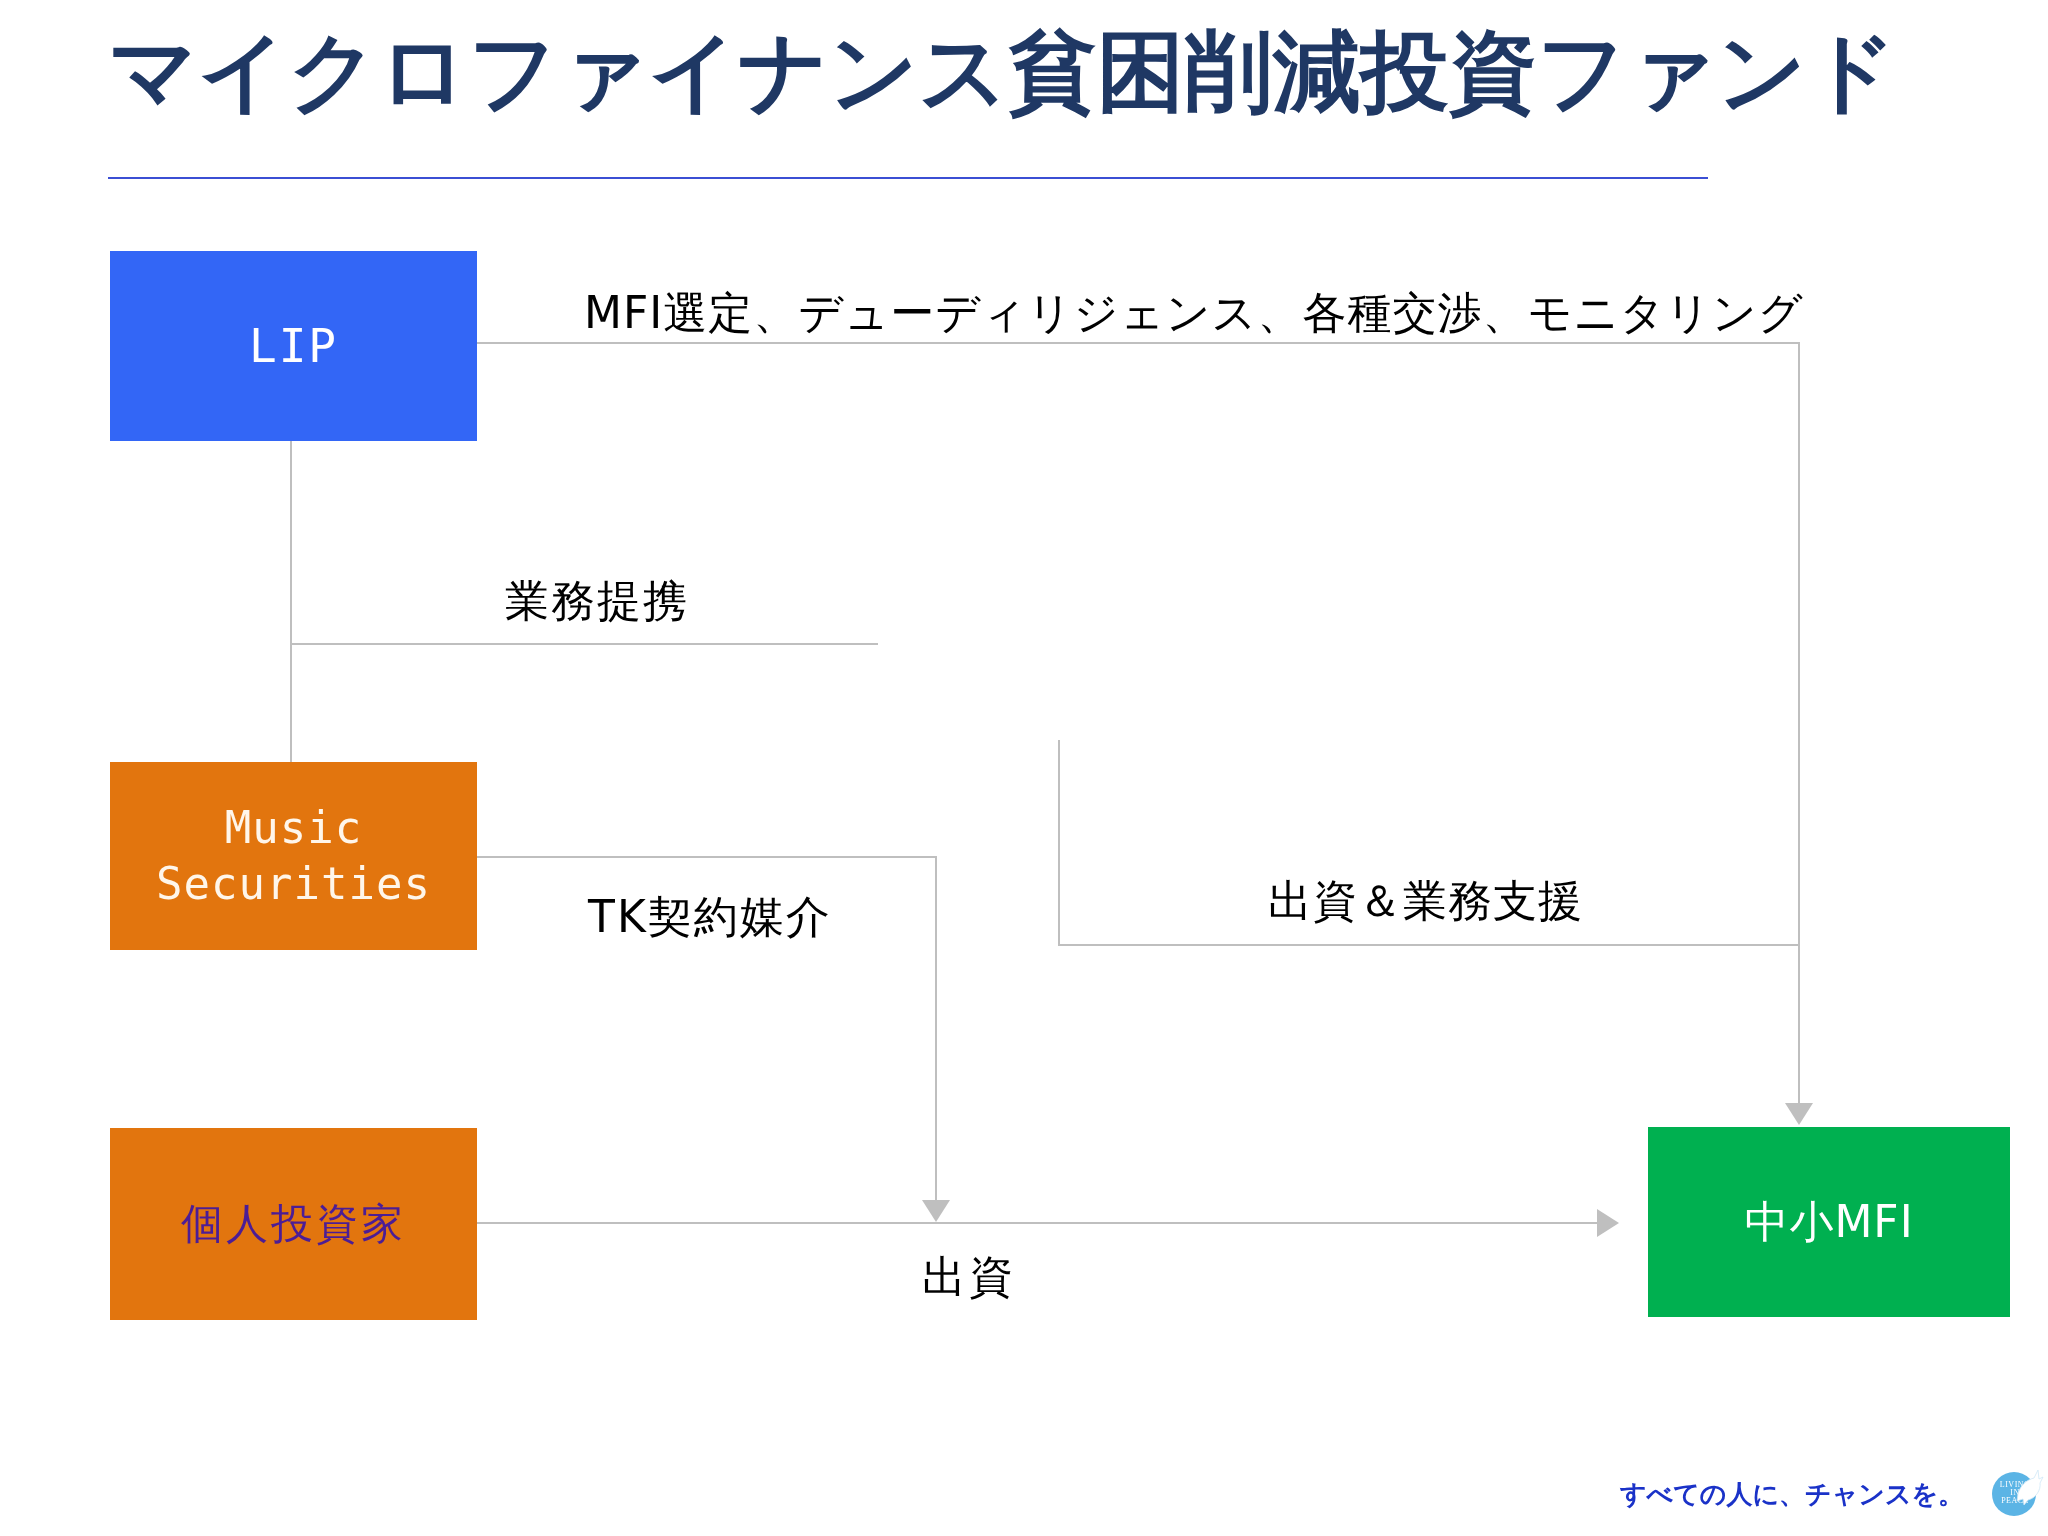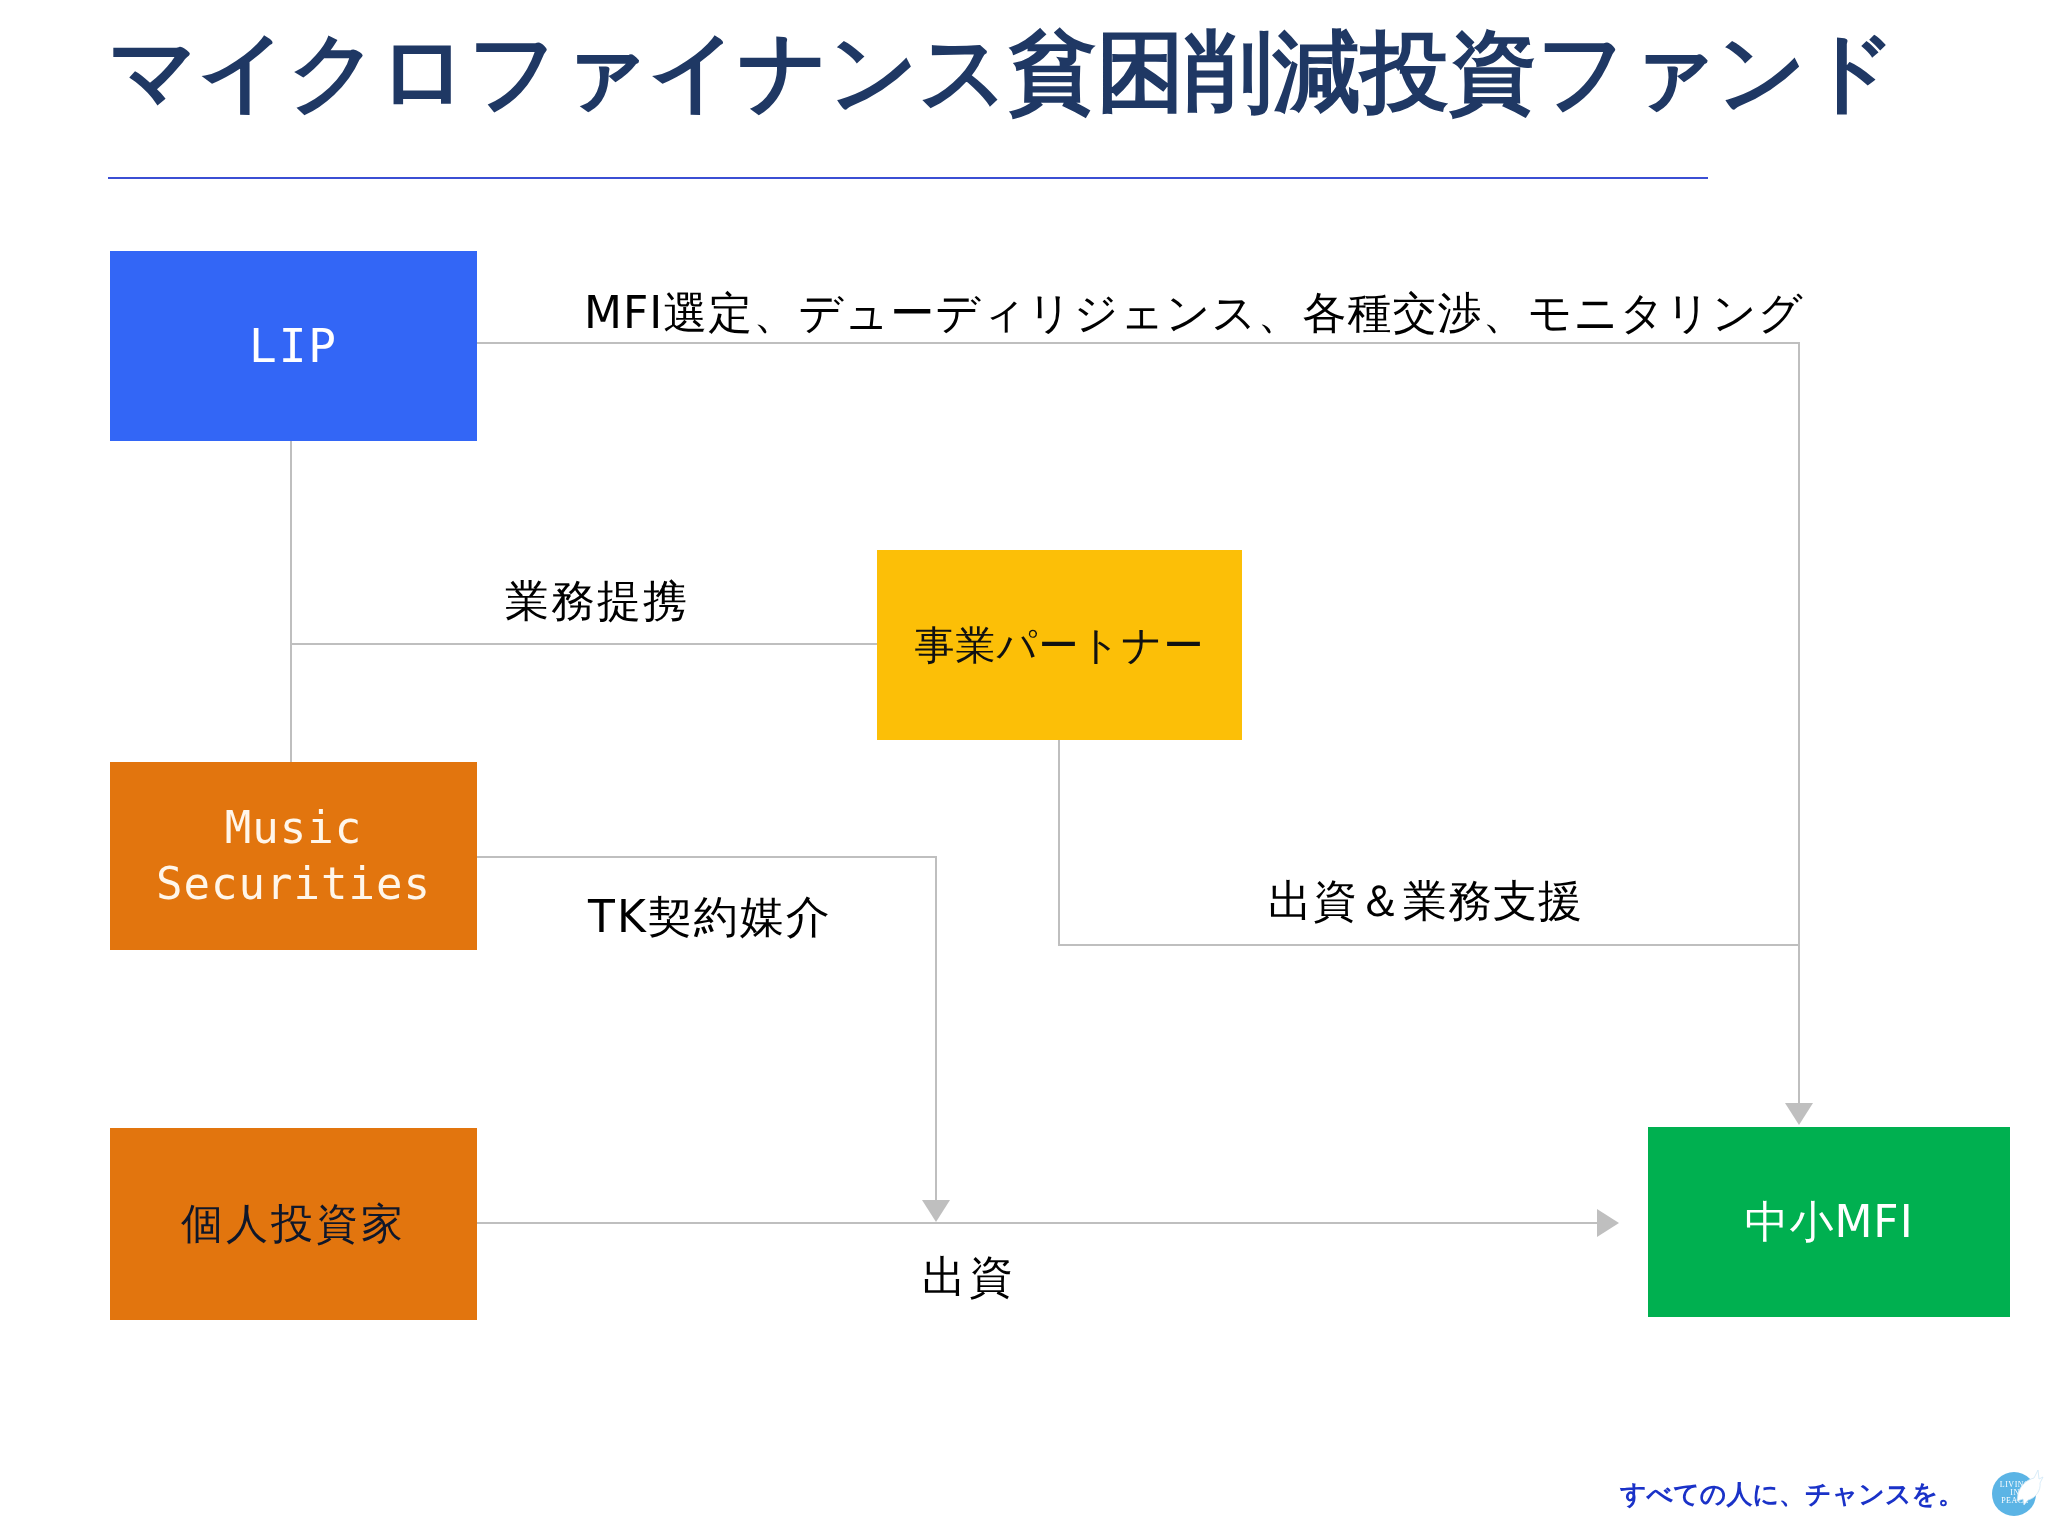--- a/index.html
+++ b/index.html
@@ -77,21 +77,21 @@
     font-size: 44px;
     line-height: 1.28;
     letter-spacing: 1px;
   }
 
   #node-investor {
     left: 110px; top: 1128px; width: 367px; height: 192px;
     background: #E2750E;
   }
   #node-investor .label {
-    color: #0f172a;
+    color: #4c1d95;
     font-family: "DejaVu Sans", "Liberation Sans", sans-serif;
     font-size: 42px;
     letter-spacing: 3px;
   }
 
   #node-partner {
     left: 877px; top: 550px; width: 365px; height: 190px;
     background: #FCBF07;
   }
   #node-partner .label {
@@ -235,23 +235,20 @@
 
   <div class="node" id="node-music">
     <span class="label">Music
 Securities</span>
   </div>
 
   <div class="node" id="node-investor">
     <span class="label">個人投資家</span>
   </div>
 
-  <div class="node" id="node-partner">
-    <span class="label">事業パートナー</span>
-  </div>
 
   <div class="node" id="node-mfi">
     <span class="label">中小MFI</span>
   </div>
 
   <div id="footer">
     <div id="footer-tagline">すべての人に、チャンスを。</div>
     <div id="footer-logo">
       <div class="disc"></div>
       <div class="logo-text">

